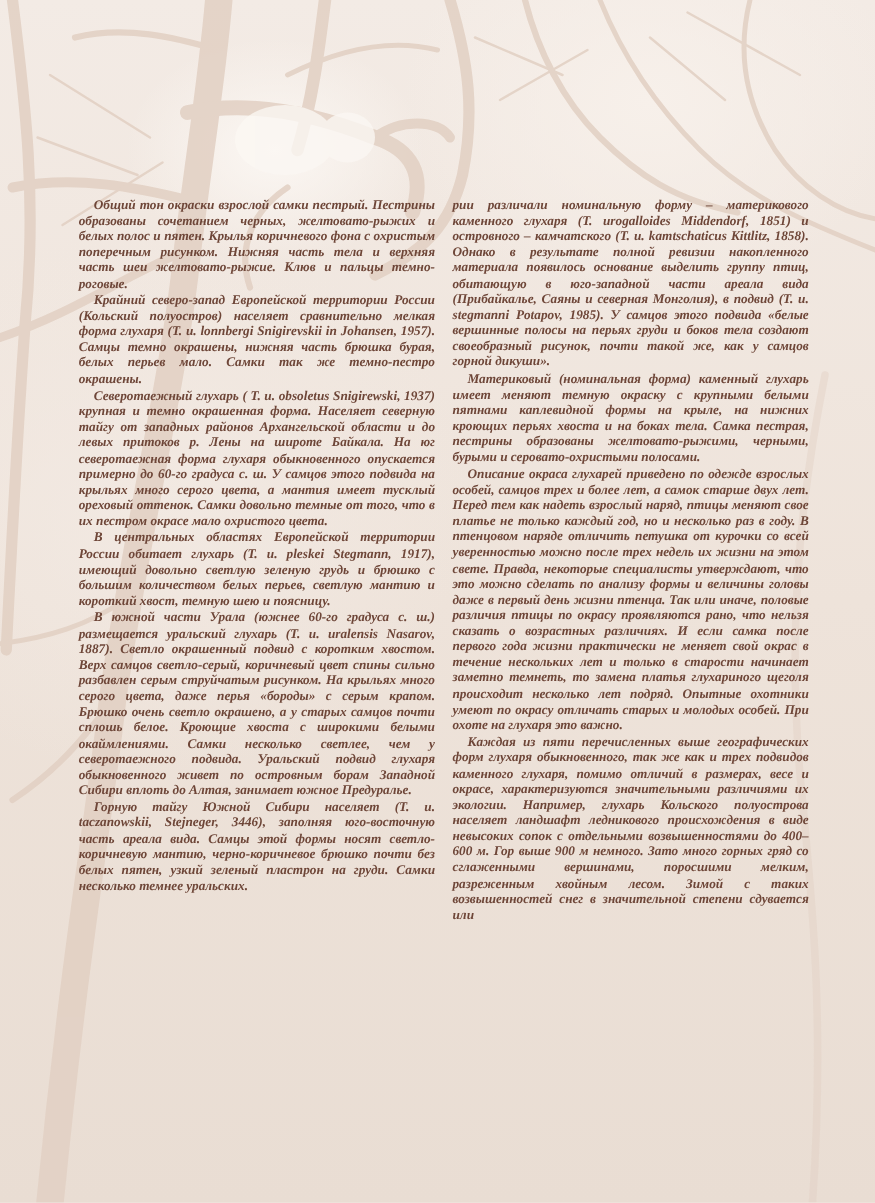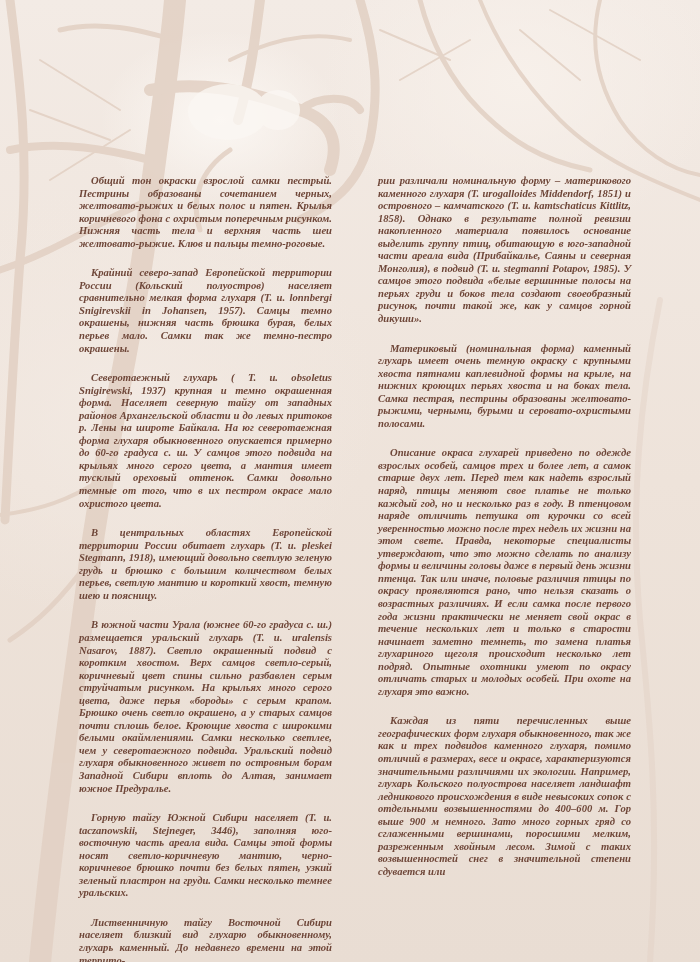--- a/index.html
+++ b/index.html
@@ -22,21 +22,21 @@
     display: flex; justify-content: space-between;
   }
   .col {
     width: 287px;
     font-size: 10.6px; line-height: 12.55px;
     font-weight: bold; font-style: italic;
     color: #6e4638;
     text-align: justify;
     hyphens: manual;
   }
-  .col p { margin: 17px; text-indent: 12px; }
+  .col p { margin: 1px; text-indent: 12px; }
   .col p.cont { text-indent: 0; }
 </style>
 </head>
 <body>
 
 <div class="bg">
   <svg width="700" height="962" viewBox="0 0 700 962">
     <g fill="none" stroke="#e2d0c3" stroke-linecap="round" opacity="0.85">
 
       <path d="M175 0 C170 60 160 120 150 200 C140 300 110 420 90 560 C80 650 60 760 40 962" stroke-width="22"></path>
@@ -64,24 +64,23 @@
       <ellipse cx="278" cy="110" rx="22" ry="20"></ellipse>
     </g>
   </svg>
 </div>
 
 <div class="page">
   <div class="col">
     <p>Общий тон окраски взрослой самки пестрый. Пестрины образованы сочетанием черных, желтовато-рыжих и белых полос и пятен. Крылья коричневого фона с охристым поперечным рисунком. Нижняя часть тела и верхняя часть шеи желтовато-рыжие. Клюв и пальцы темно-роговые.</p>
     <p>Крайний северо-запад Европейской территории России (Кольский полуостров) населяет сравнительно мелкая форма глухаря (T. u. lonnbergi Snigirevskii in Johansen, 1957). Самцы темно окрашены, нижняя часть брюшка бурая, белых перьев мало. Самки так же темно-пестро окрашены.</p>
     <p>Северотаежный глухарь ( T. u. obsoletus Snigirewski, 1937) крупная и темно окрашенная форма. Населяет северную тайгу от западных районов Архангельской области и до левых притоков р. Лены на широте Байкала. На юг северотаежная форма глухаря обыкновенного опускается примерно до 60-го градуса с. ш. У самцов этого подвида на крыльях много серого цвета, а мантия имеет тусклый ореховый оттенок. Самки довольно темные от того, что в их пестром окрасе мало охристого цвета.</p>
-    <p>В центральных областях Европейской территории России обитает глухарь (T. u. pleskei Stegmann, 1918), имеющий довольно светлую зеленую грудь и брюшко с большим количеством белых перьев, светлую мантию и короткий хвост, темную шею и поясницу.</p>
+    <p>В центральных областях Европейской территории России обитает глухарь (T. u. pleskei Stegmann, 1917), имеющий довольно светлую зеленую грудь и брюшко с большим количеством белых перьев, светлую мантию и короткий хвост, темную шею и поясницу.</p>
     <p>В южной части Урала (южнее 60-го градуса с. ш.) размещается уральский глухарь (T. u. uralensis Nasarov, 1887). Светло окрашенный подвид с коротким хвостом. Верх самцов светло-серый, коричневый цвет спины сильно разбавлен серым струйчатым рисунком. На крыльях много серого цвета, даже перья «бороды» с серым крапом. Брюшко очень светло окрашено, а у старых самцов почти сплошь белое. Кроющие хвоста с широкими белыми окаймлениями. Самки несколько светлее, чем у северотаежного подвида. Уральский подвид глухаря обыкновенного живет по островным борам Западной Сибири вплоть до Алтая, занимает южное Предуралье.</p>
     <p>Горную тайгу Южной Сибири населяет (T. u. taczanowskii, Stejneger, 3446), заполняя юго-восточную часть ареала вида. Самцы этой формы носят светло-коричневую мантию, черно-коричневое брюшко почти без белых пятен, узкий зеленый пластрон на груди. Самки несколько темнее уральских.</p>
-    <p>Лиственничную тайгу Восточной Сибири населяет близкий вид глухарю обыкновенному, глухарь каменный. До недавнего времени на этой террито-</p>
   </div>
   <div class="col">
     <p class="cont">рии различали номинальную форму – материкового каменного глухаря (T. urogalloides Middendorf, 1851) и островного – камчатского (T. u. kamtschaticus Kittlitz, 1858). Однако в результате полной ревизии накопленного материала появилось основание выделить группу птиц, обитающую в юго-западной части ареала вида (Прибайкалье, Саяны и северная Монголия), в подвид (T. u. stegmanni Potapov, 1985). У самцов этого подвида «белые вершинные полосы на перьях груди и боков тела создают своеобразный рисунок, почти такой же, как у самцов горной дикуши».</p>
-    <p>Материковый (номинальная форма) каменный глухарь имеет очень темную окраску с крупными хвоста пятнами каплевидной формы на крыле, на нижних кроющих перьях хвоста и на боках тела. Самка пестрая, пестрины образованы желтовато-рыжими, черными, бурыми и серовато-охристыми полосами.</p>
+    <p>Материковый (номинальная форма) каменный глухарь имеет меняют темную окраску с крупными белыми пятнами каплевидной формы на крыле, на нижних кроющих перьях хвоста и на боках тела. Самка пестрая, пестрины образованы желтовато-рыжими, черными, бурыми и серовато-охристыми полосами.</p>
     <p>Описание окраса глухарей приведено по одежде взрослых особей, самцов трех и более лет, а самок старше двух лет. Перед тем как надеть взрослый наряд, птицы меняют свое платье не только каждый год, но и несколько раз в году. В птенцовом наряде отличить петушка от курочки со всей уверенностью можно после трех недель их жизни на этом свете. Правда, некоторые специалисты утверждают, что это можно сделать по анализу формы и величины головы даже в первый день жизни птенца. Так или иначе, половые различия птицы по окрасу проявляются рано, что нельзя сказать о возрастных различиях. И если самка после первого года жизни практически не меняет свой окрас в течение нескольких лет и только в старости начинает заметно темнеть, то замена платья глухариного щеголя происходит несколько лет подряд. Опытные охотники умеют по окрасу отличать старых и молодых особей. При охоте на глухаря это важно.</p>
     <p>Каждая из пяти перечисленных выше географических форм глухаря обыкновенного, так же как и трех подвидов каменного глухаря, помимо отличий в размерах, весе и окрасе, характеризуются значительными различиями их экологии. Например, глухарь Кольского полуострова населяет ландшафт ледникового происхождения в виде невысоких сопок с отдельными возвышенностями до 400–600 м. Гор выше 900 м немного. Зато много горных гряд со сглаженными вершинами, поросшими мелким, разреженным хвойным лесом. Зимой с таких возвышенностей снег в значительной степени сдувается или</p>
   </div>
 </div>
 
 </body></html>

